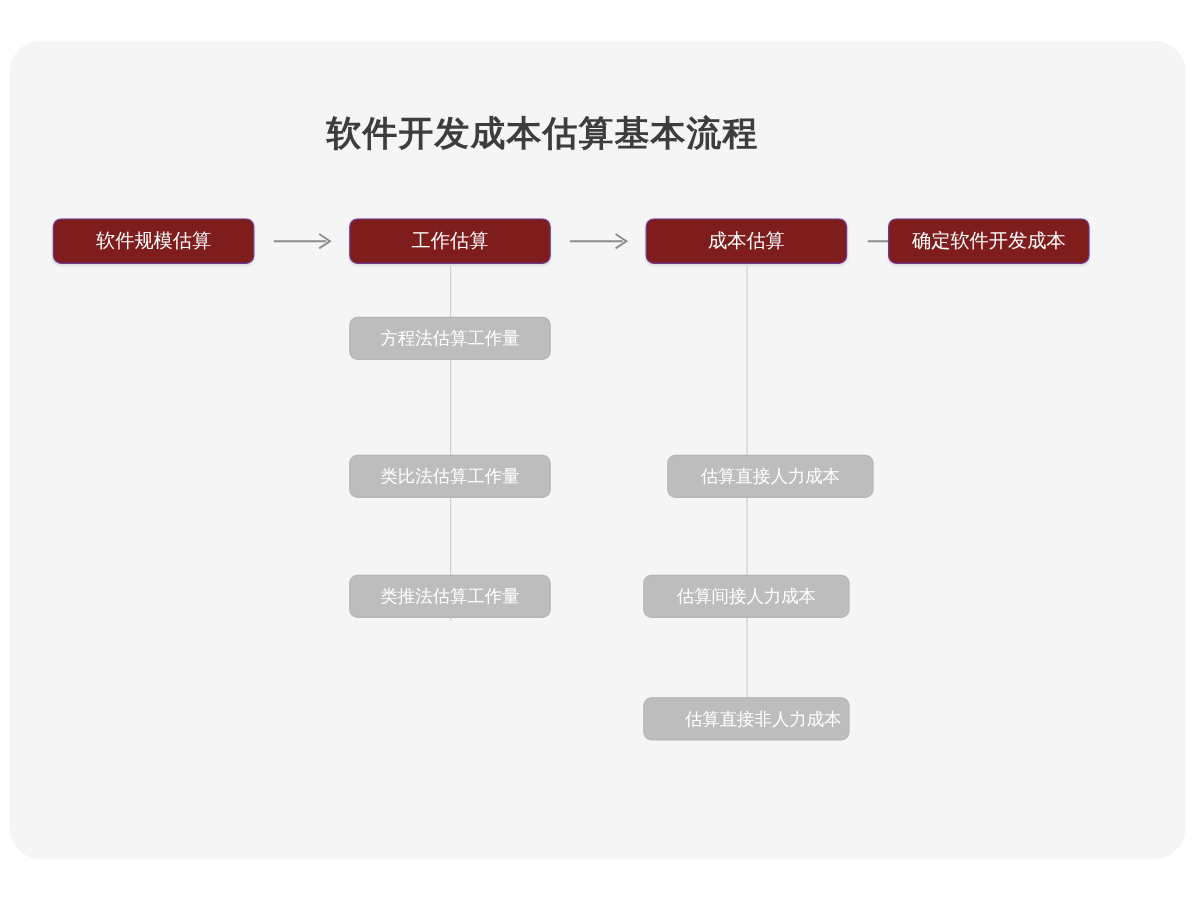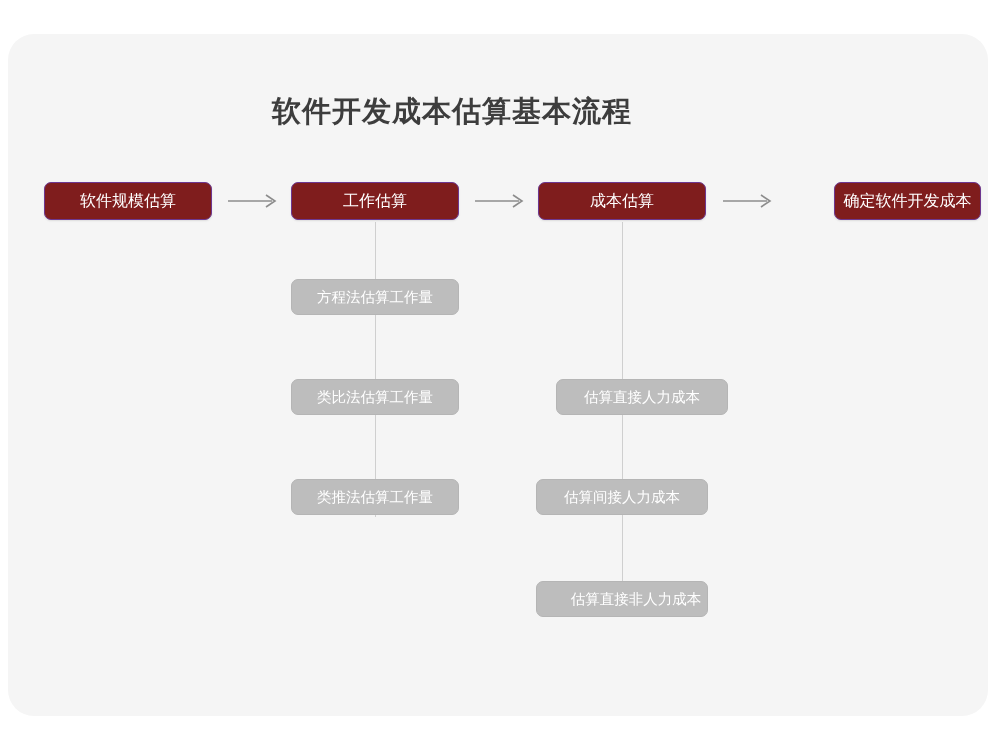--- a/index.html
+++ b/index.html
@@ -118,25 +118,25 @@
   </div>
 
   <div class="node primary" style="left:291px; top:182px; width:168px;">
     <span>工作估算</span>
   </div>
 
   <div class="node primary" style="left:538px; top:182px; width:168px;">
     <span>成本估算</span>
   </div>
 
-  <div class="node primary" style="left:834px; top:182px; width:147px;text-align:center;">
+  <div class="node primary" style="left:740px; top:182px; width:168px;text-align:center;">
     <span>确定软件开发成本</span>
   </div>
 
-  <div class="node secondary" style="left:291px; top:279px; width:168px;">
+  <div class="node secondary" style="left:291px; top:264px; width:168px;">
     <span>方程法估算工作量</span>
   </div>
 
   <div class="node secondary" style="left:291px; top:379px; width:168px;">
     <span>类比法估算工作量</span>
   </div>
 
   <div class="node secondary" style="left:291px; top:479px; width:168px;">
     <span>类推法估算工作量</span>
   </div>

